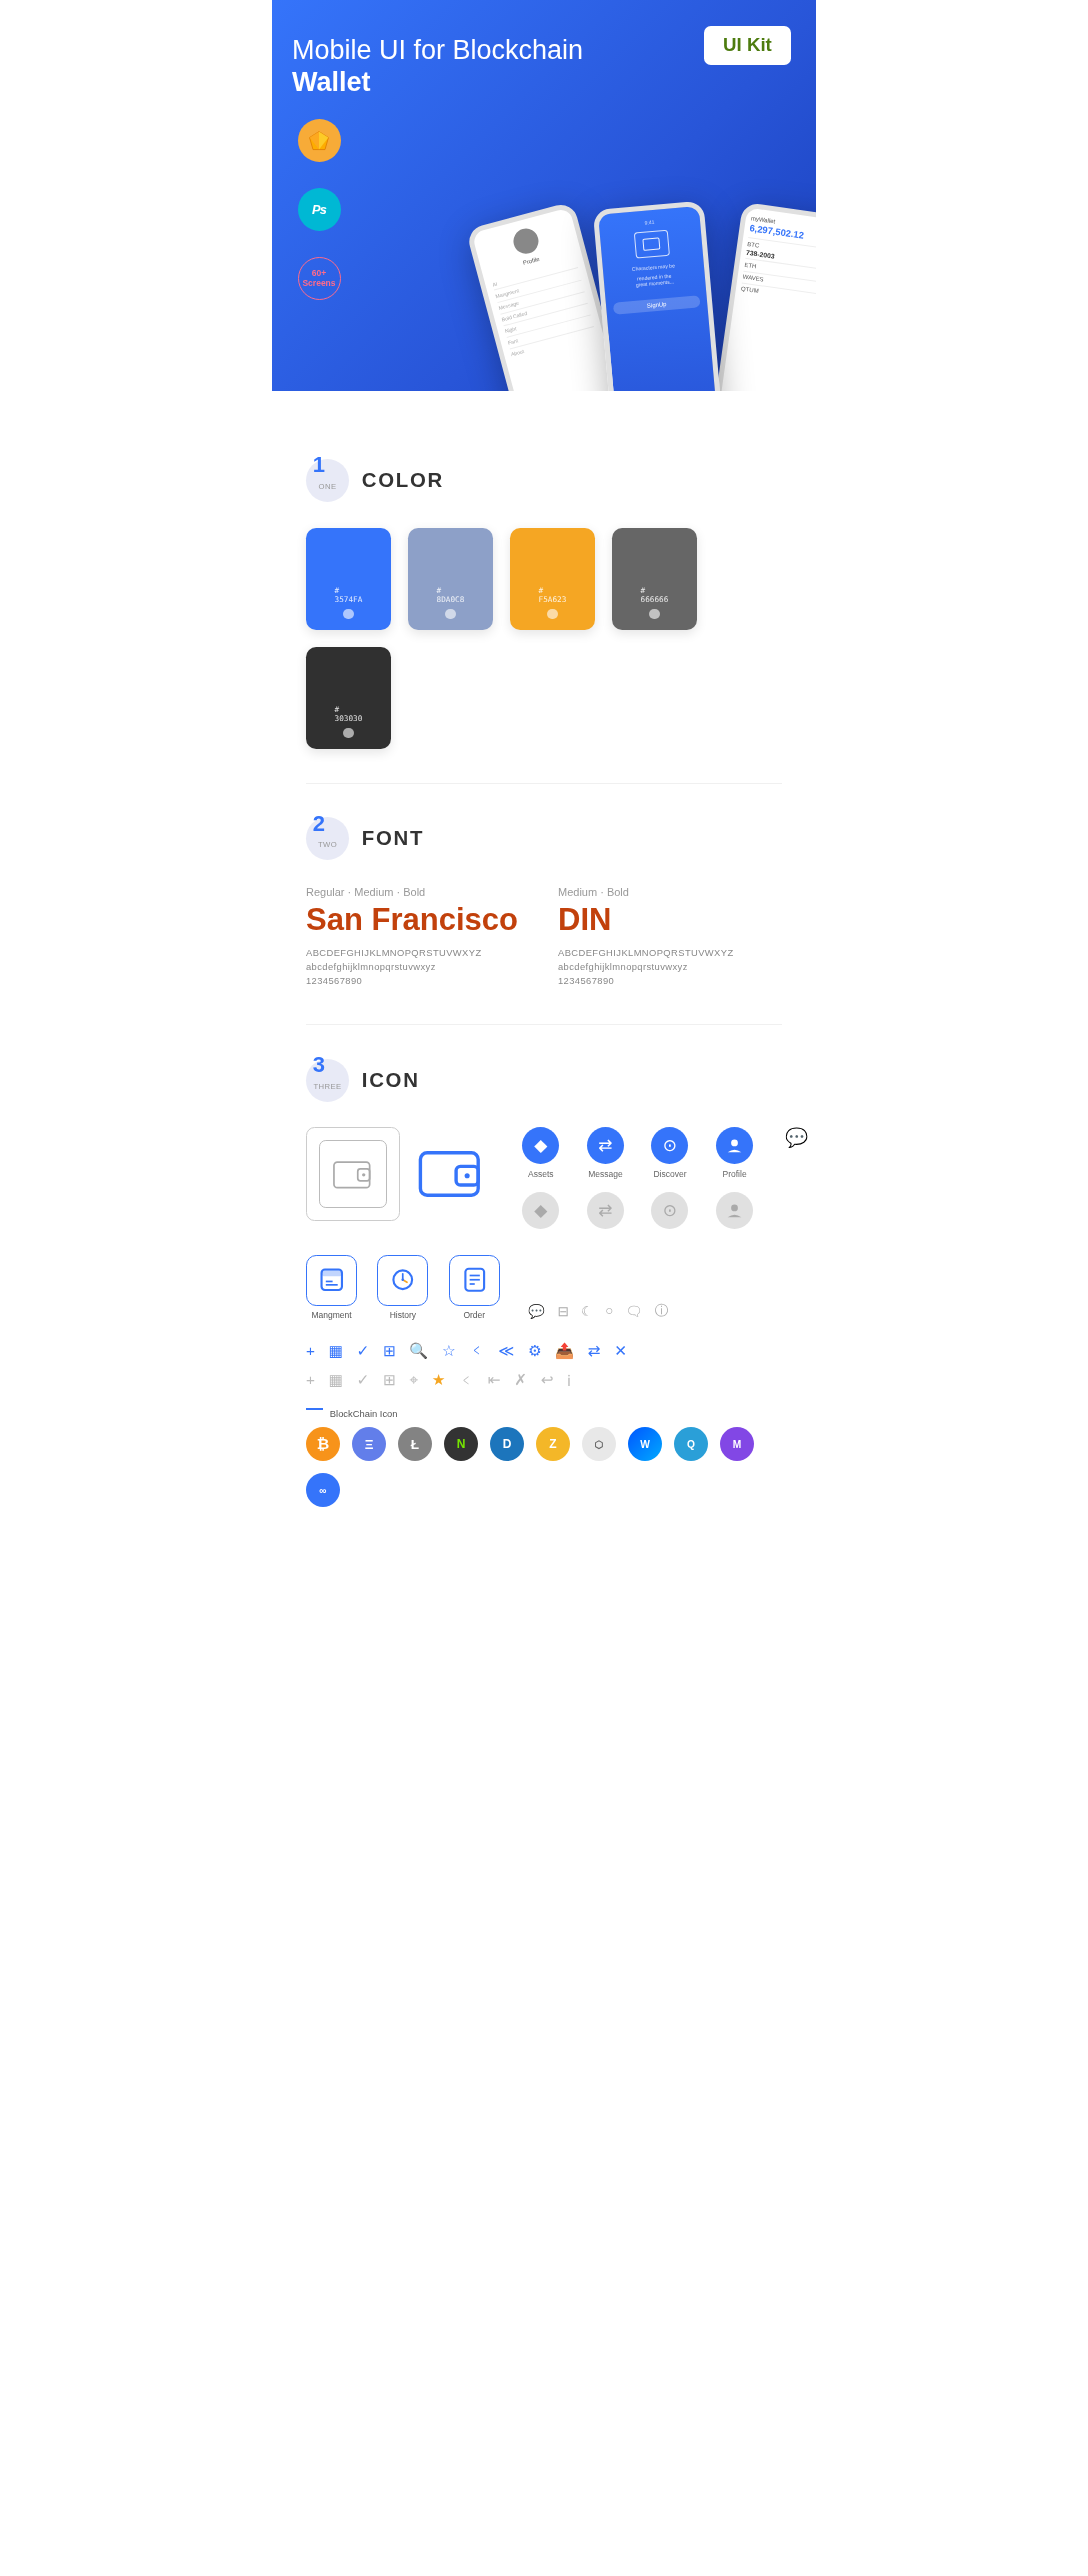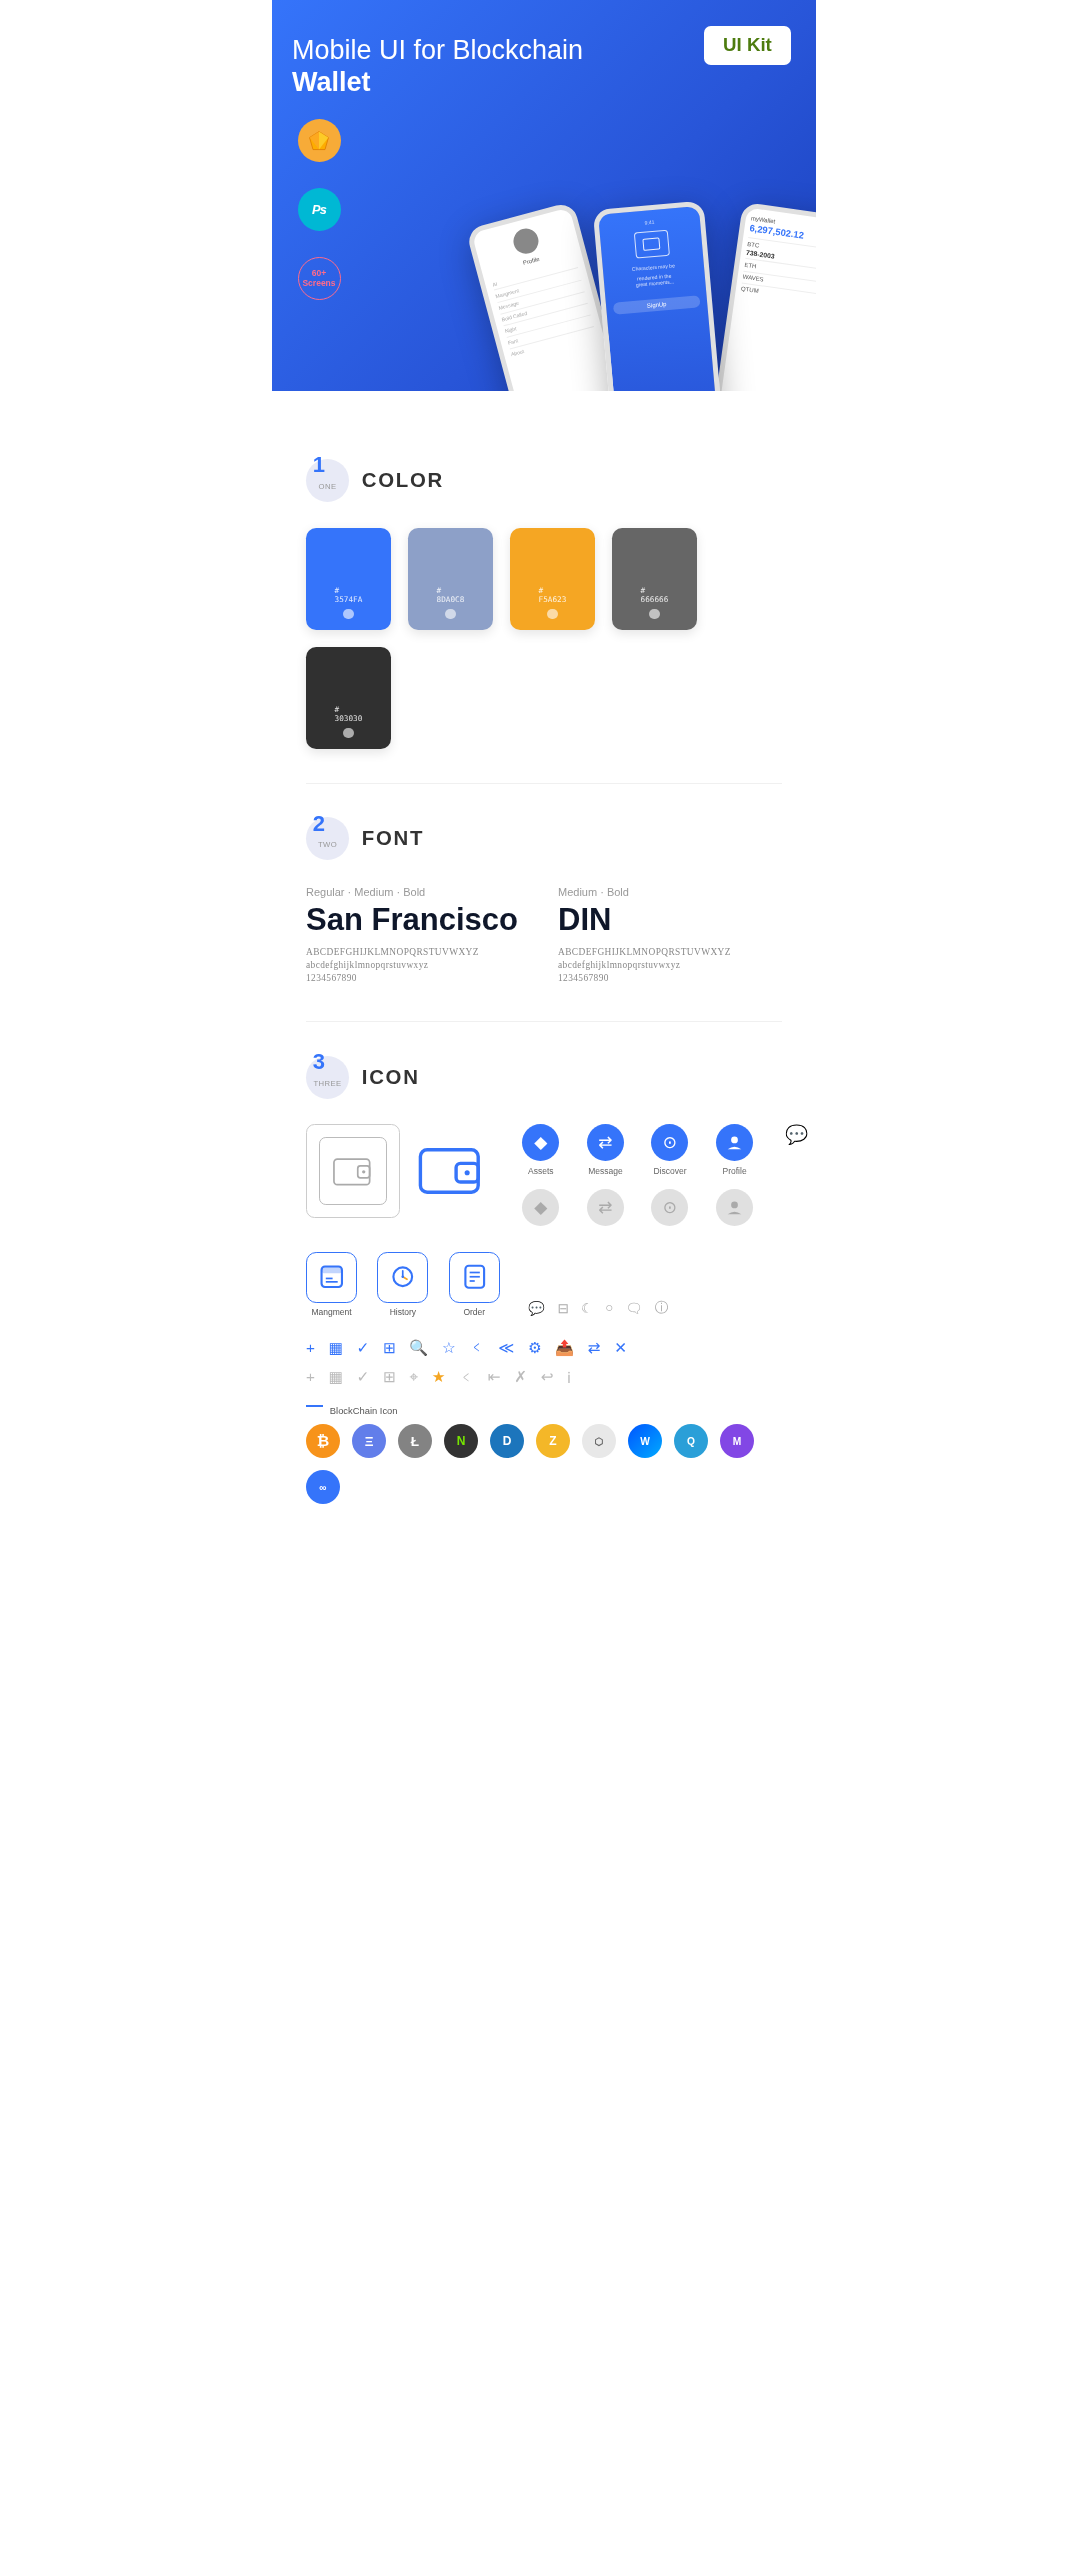--- a/index.html
+++ b/index.html
@@ -124,22 +124,22 @@
       padding-bottom: 10.2px;
       box-shadow: 0 3.4px 10.2px rgba(0,0,0,0.1);
     }
     .color-label { font-size: 7.7px; color: rgba(255,255,255,0.85); margin-bottom: 5.1px; font-family: monospace; }
     .color-dot { width: 10.2px; height: 10.2px; border-radius: 50%; background: rgba(255,255,255,0.6); }
 
     
     .font-row { display: flex; gap: 28px; }
     .font-col { flex: 1; }
     .font-style-label { font-size: 11px; color: #999; margin-bottom: 4.3px; }
-    .font-name { font-size: 31px; font-weight: 700; color: #0f172a; margin-bottom: 8.5px; }
-    .font-chars { font-size: 9.4px; color: #888; margin-bottom: 3.4px; letter-spacing: 0.4px; font-family: Liberation Serif, serif; }
+    .font-name { font-size: 31px; font-weight: 700; color: #c2410c; margin-bottom: 8.5px; }
+    .font-chars { font-size: 9.4px; color: #888; margin-bottom: 3.4px; letter-spacing: 0.4px; }
     .font-din .font-name { font-family: 'DIN', 'Impact', Arial Narrow, sans-serif; }
     .icon-wireframe {
       width: 94px;
       height: 94px;
       border: 1.3px solid #ccc;
       border-radius: 8.5px;
       display: flex;
       align-items: center;
       justify-content: center;
       position: relative;

